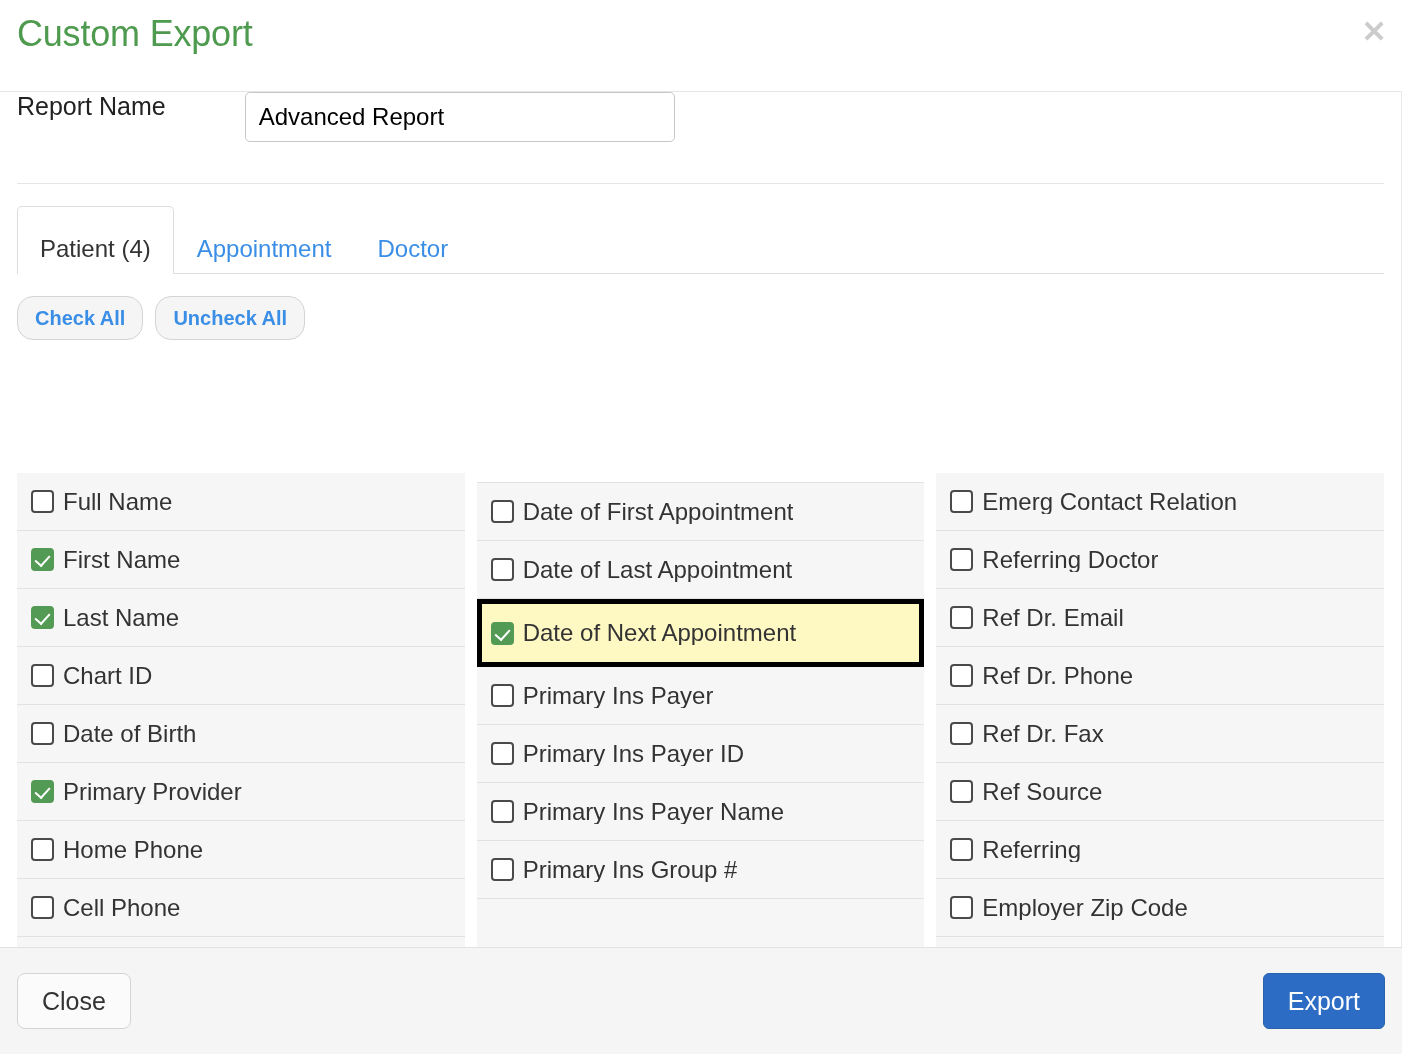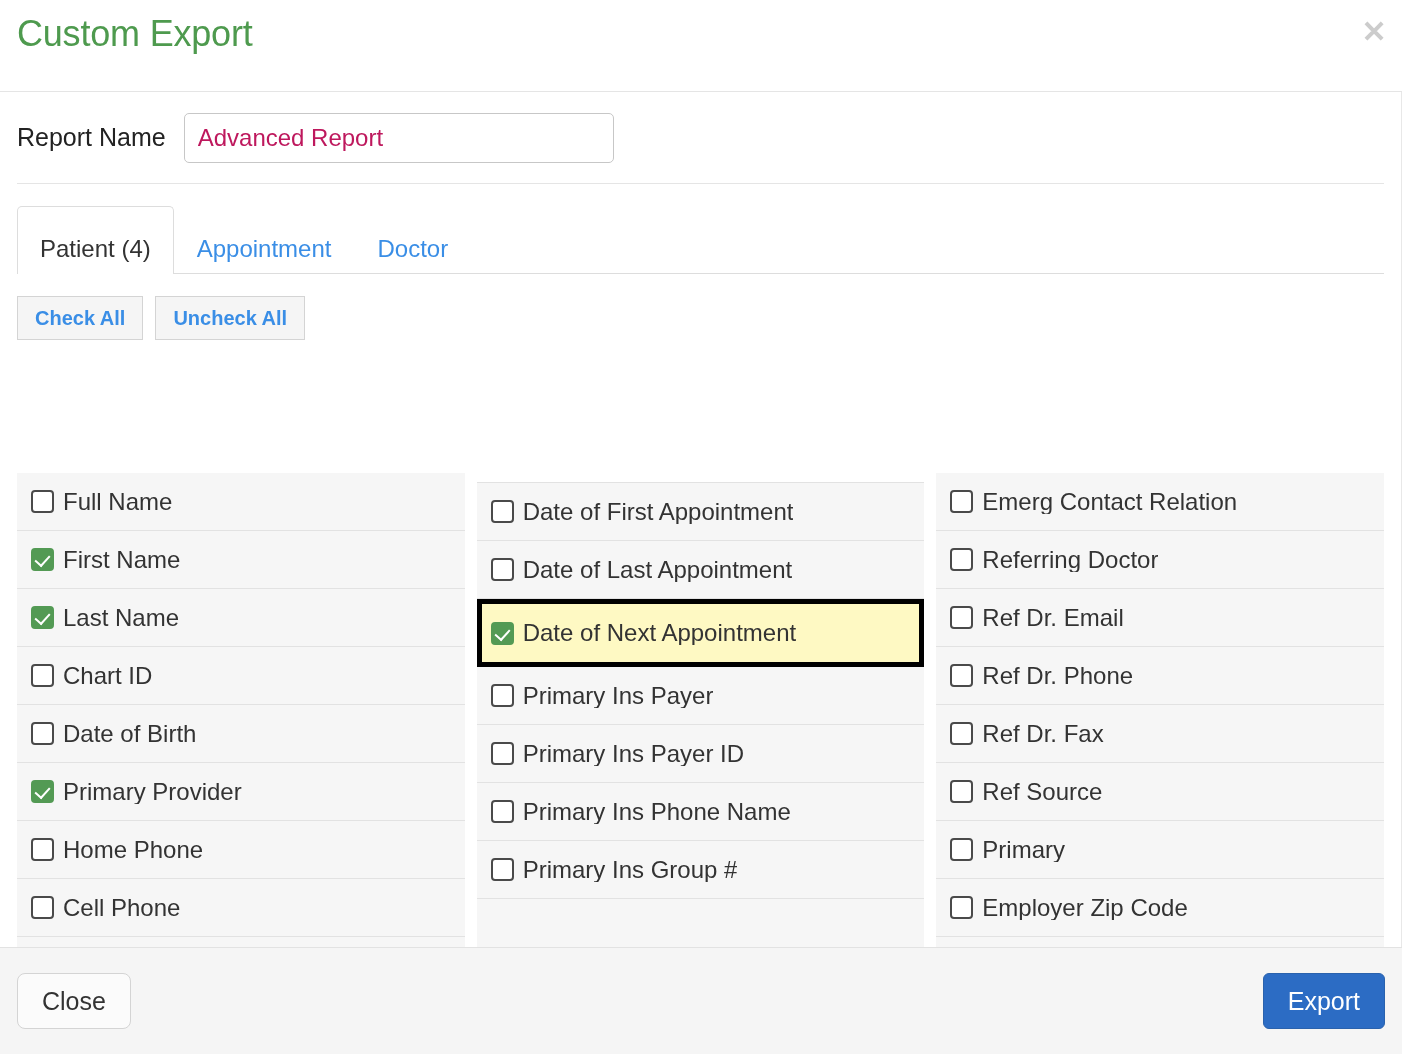--- a/index.html
+++ b/index.html
@@ -57,41 +57,43 @@
   
   .modal-body {
     position: relative;
     flex: 1 1 auto;
     overflow: hidden;
     border-right: 1px solid #e8e8e8;
   }
 
   .report-row {
     display: flex;
-    align-items: center;
+    align-items: flex-start;
     padding: 0 17px;
     height: 91px;
+    gap: 45px;
   }
   .report-label {
     font-size: 25px;
     color: #222222;
     margin-right: 18px;
     white-space: nowrap;
   }
   .report-input {
     width: 430px;
     height: 50px;
     padding: 0 13px;
     font-size: 24px;
     font-family: "Liberation Sans", sans-serif;
-    color: #be185d;
+    color: #000000;
     border: 1px solid #c7c7c7;
     border-radius: 5px;
     background: #ffffff;
     outline: none;
+    margin-left: 16px;
   }
 
   .hr-divider {
     height: 1px;
     background: #e5e5e5;
     margin: 0 17px;
   }
 
   
   .tabs {
@@ -127,21 +129,21 @@
     margin: 22px 17px 0 17px;
     display: flex;
     gap: 12px;
   }
   .btn-check {
     font-size: 20px;
     font-weight: bold;
     color: #3a8ee6;
     background: #f5f5f5;
     border: 1px solid #d4d4d4;
-    border-radius: 0;
+    border-radius: 16px;
     padding: 11px 17px;
     line-height: 1;
     cursor: pointer;
     font-family: "Liberation Sans", sans-serif;
   }
 
   
   .columns {
     position: absolute;
     left: 0; right: 0;
@@ -342,21 +344,21 @@
             <div class="field-item">
               <span class="cbox"></span>
               <span class="field-label">Primary Ins Payer</span>
             </div>
             <div class="field-item">
               <span class="cbox"></span>
               <span class="field-label">Primary Ins Payer ID</span>
             </div>
             <div class="field-item">
               <span class="cbox"></span>
-              <span class="field-label">Primary Ins Phone Name</span>
+              <span class="field-label">Primary Ins Payer Name</span>
             </div>
             <div class="field-item">
               <span class="cbox"></span>
               <span class="field-label">Primary Ins Group #</span>
             </div>
             <div class="field-item"></div>
           </div>
       </div>
       <div class="col">
         <div class="field-list">
@@ -379,21 +381,21 @@
             <div class="field-item">
               <span class="cbox"></span>
               <span class="field-label">Ref Dr. Fax</span>
             </div>
             <div class="field-item">
               <span class="cbox"></span>
               <span class="field-label">Ref Source</span>
             </div>
             <div class="field-item">
               <span class="cbox"></span>
-              <span class="field-label">Primary</span>
+              <span class="field-label">Referring</span>
             </div>
             <div class="field-item">
               <span class="cbox"></span>
               <span class="field-label">Employer Zip Code</span>
             </div>
             <div class="field-item">
               <span class="cbox"></span>
               <span class="field-label">Employer Address</span>
             </div>
           </div>

